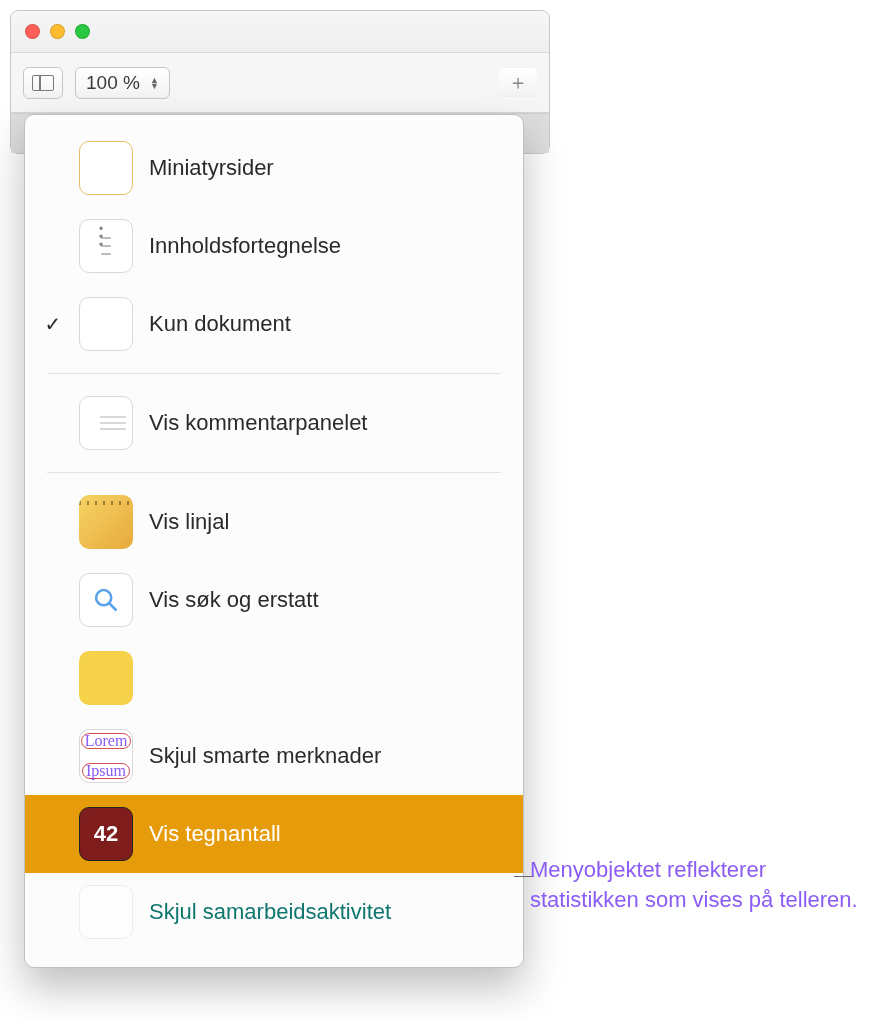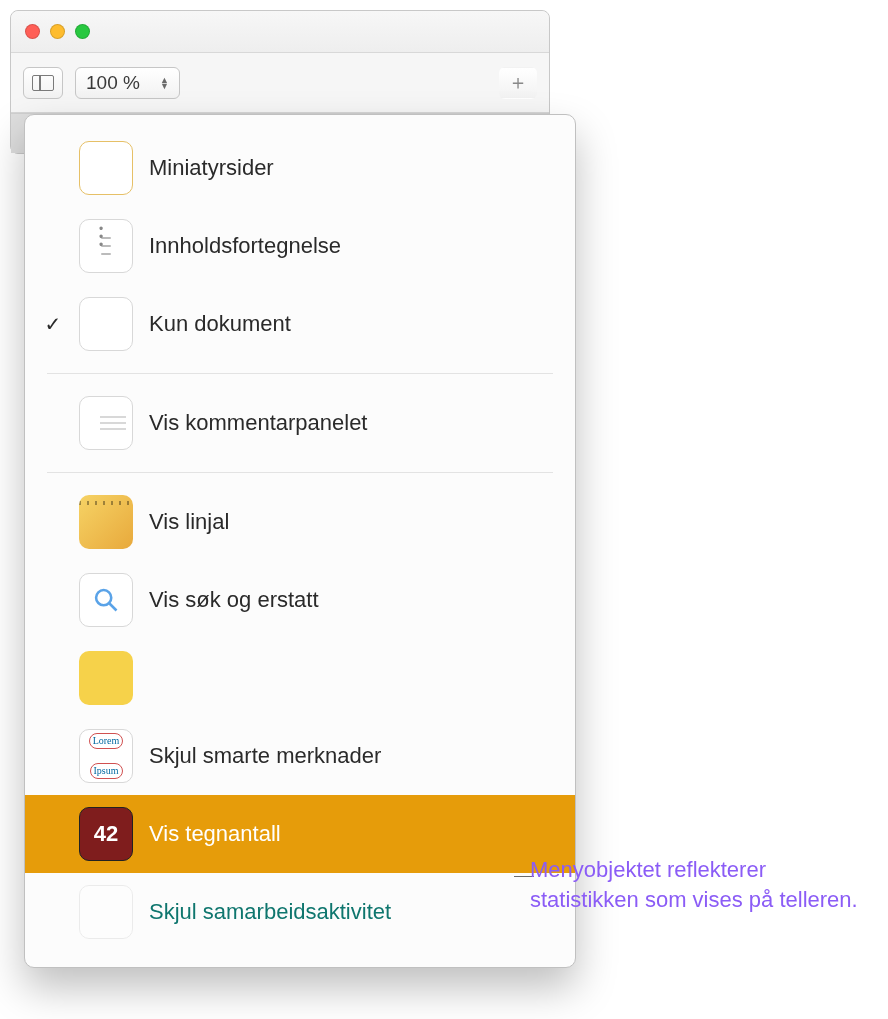--- a/index.html
+++ b/index.html
@@ -67,21 +67,21 @@
       width: 1.5px; background: #7a7a7a;
     }
     .zoom-select {
       height: 32px;
       border: 1px solid #c6c6c6;
       border-radius: 6px;
       background: linear-gradient(#ffffff, #f2f2f2);
       display: inline-flex;
       align-items: center;
       padding: 0 10px;
-      gap: 20px;
+      gap: 10px;
       font-size: 19px;
       color: #3a3a3a;
     }
     .chevrons {
       display: inline-flex; flex-direction: column; line-height: 6px; font-size: 9px; color: #6a6a6a;
     }
     .plus-btn {
       margin-left: auto;
       color: #888;
       font-size: 20px;
@@ -90,21 +90,21 @@
     .doc-area {
       height: 40px;
       background: #dedede;
       border-top: 1px solid #cfcfcf;
     }
 
     .menu-popover {
       position: absolute;
       top: 114px;
       left: 24px;
-      width: 552px;
+      width: 500px;
       background: #fcfcfc;
       border: 1px solid #c0c0c0;
       border-radius: 10px;
       box-shadow: 0 20px 40px rgba(0,0,0,0.25);
       padding: 10px 0 12px 0;
     }
     .menu-group { padding: 4px 0; }
     .menu-divider {
       height: 1px; background: #e3e3e3;
       margin: 6px 22px;
@@ -180,21 +180,21 @@
     .ic-note {
       background:#f6d24a; position:relative; display:flex; flex-direction:column; gap:5px; padding:10px 8px 14px 8px;
     }
     .ic-note span { height:2px; background: rgba(0,0,0,0.25); }
     .ic-note::after {
       content:""; position:absolute; bottom:-6px; left:22px;
       border:6px solid transparent; border-top-color:#f6d24a;
     }
     .ic-smart {
       background:#fff; border:1px solid #d8d8d8; display:flex; flex-direction:column; align-items:center; justify-content:center; gap:14px;
-      font-size:10px; color:#0369a1; font-family: Georgia, serif;
+      font-size:16px; color:#8b5cf6; font-family: Georgia, serif;
     }
     .ic-smart span { border:1.5px solid #d05050; border-radius:10px; padding:0 3px; line-height:14px; }
     .ic-count {
       background:#7f1d1d; color:#fff; font-size:22px; font-weight:600;
       border:1px solid #222;
     }
     .ic-collab {
       background:#fff; border:1px solid #d8d8d8;
       display:flex; flex-direction:column; gap:5px; padding:10px 8px;
     }

